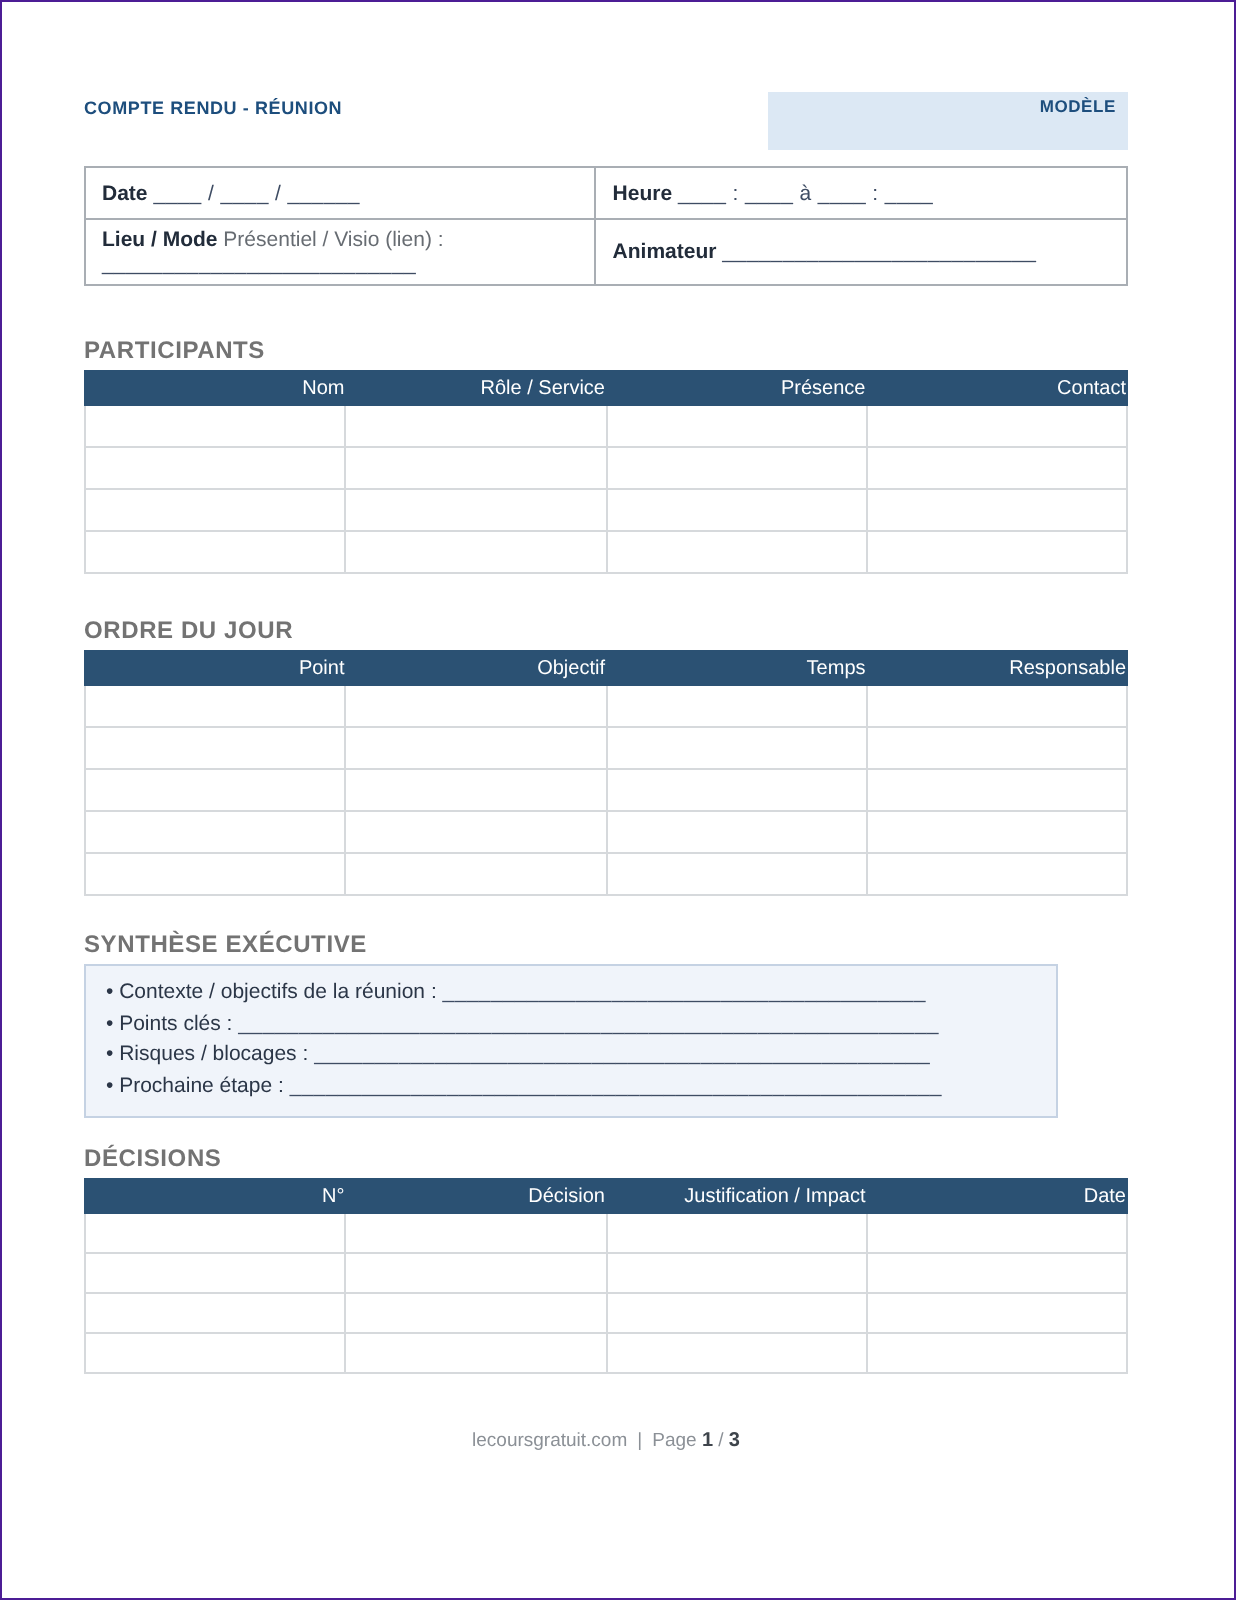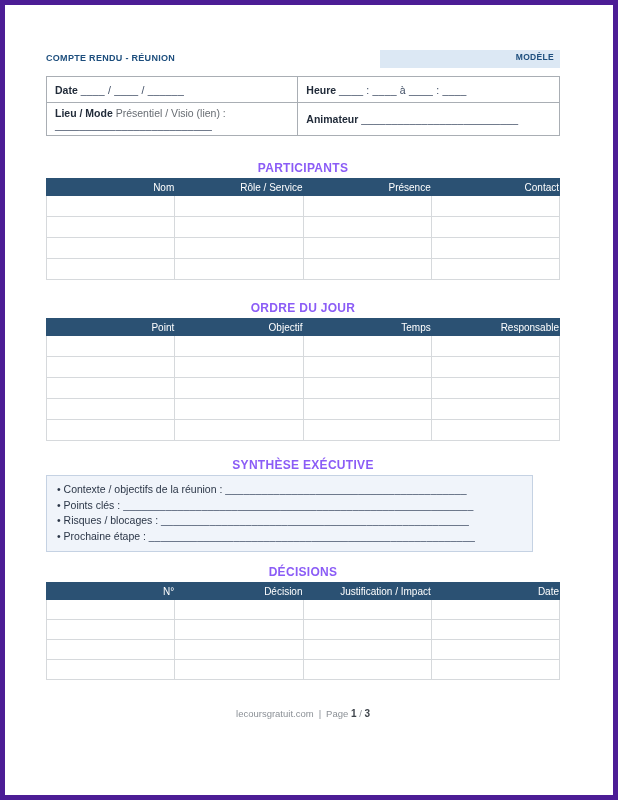--- a/index.html
+++ b/index.html
@@ -2,33 +2,33 @@
 <html><head>
 <meta charset="utf-8">
 <style>
   * { margin: 0; padding: 0; box-sizing: border-box; }
   html, body { background: #ffffff; }
   body { font-family: "Liberation Sans", sans-serif; }
   .page {
     position: relative;
     width: 618px; height: 800px;
     background: #ffffff;
-    border: 5px solid #4c1d95;
+    border: 1px solid #4c1d95;
     padding: 45px 53px 0 41px;
     overflow: hidden;
     color: #2a3442;
   }
   
   .doc-header { display: flex; justify-content: space-between; align-items: flex-start; }
   .kicker {
     font-size: 9px; font-weight: bold; color: #1d4e7d; letter-spacing: 0.3px;
     padding-top: 3px;
   }
   .badge {
-    width: 180px; height: 18px; background: #dce8f4;
+    width: 180px; height: 29px; background: #dce8f4;
     font-size: 8.5px; font-weight: bold; color: #1d4e7d;
     text-align: right; line-height: 15px; padding-right: 6px; letter-spacing: 0.3px;
   }
   .doc-title { margin-top: 8px; font-size: 23px; font-weight: bold; color: #1d4e7d; line-height: 28px; }
   .doc-subtitle { margin-top: 3px; font-size: 11px; color: #676c72; line-height: 14px; }
 
   
   table { border-collapse: collapse; width: 100%; table-layout: fixed; }
   .info-table { margin-top: 8px; font-size: 10.5px; }
   .info-table td {
@@ -37,22 +37,22 @@
   }
   .info-table .c1 { width: 49%; }
   .info-table tr:nth-child(1) td { height: 26px; }
   .info-table tr:nth-child(2) td { height: 29px; }
   .info-table b { color: #222c3a; }
   .muted { color: #676c72; }
   .blank { color: #3e4c63; letter-spacing: 0.2px; }
 
   
   .section-title {
-    font-size: 12px; font-weight: bold; color: #8b5cf6; letter-spacing: 0.3px;
-    margin-bottom: 3px; line-height: 13px; text-align: center;
+    font-size: 12px; font-weight: bold; color: #737373; letter-spacing: 0.3px;
+    margin-bottom: 3px; line-height: 13px;
   }
   .mt-participants { margin-top: 26px; }
   .mt-ordre { margin-top: 22px; }
   .mt-synthese { margin-top: 18px; }
   .mt-decisions { margin-top: 14px; }
 
   .data-table th {
     background: #2b5173; color: #ffffff; font-size: 10px; font-weight: normal;
     height: 17px; text-align: right; vertical-align: middle;
     border: 1px solid #2b5173; width: 25%;

